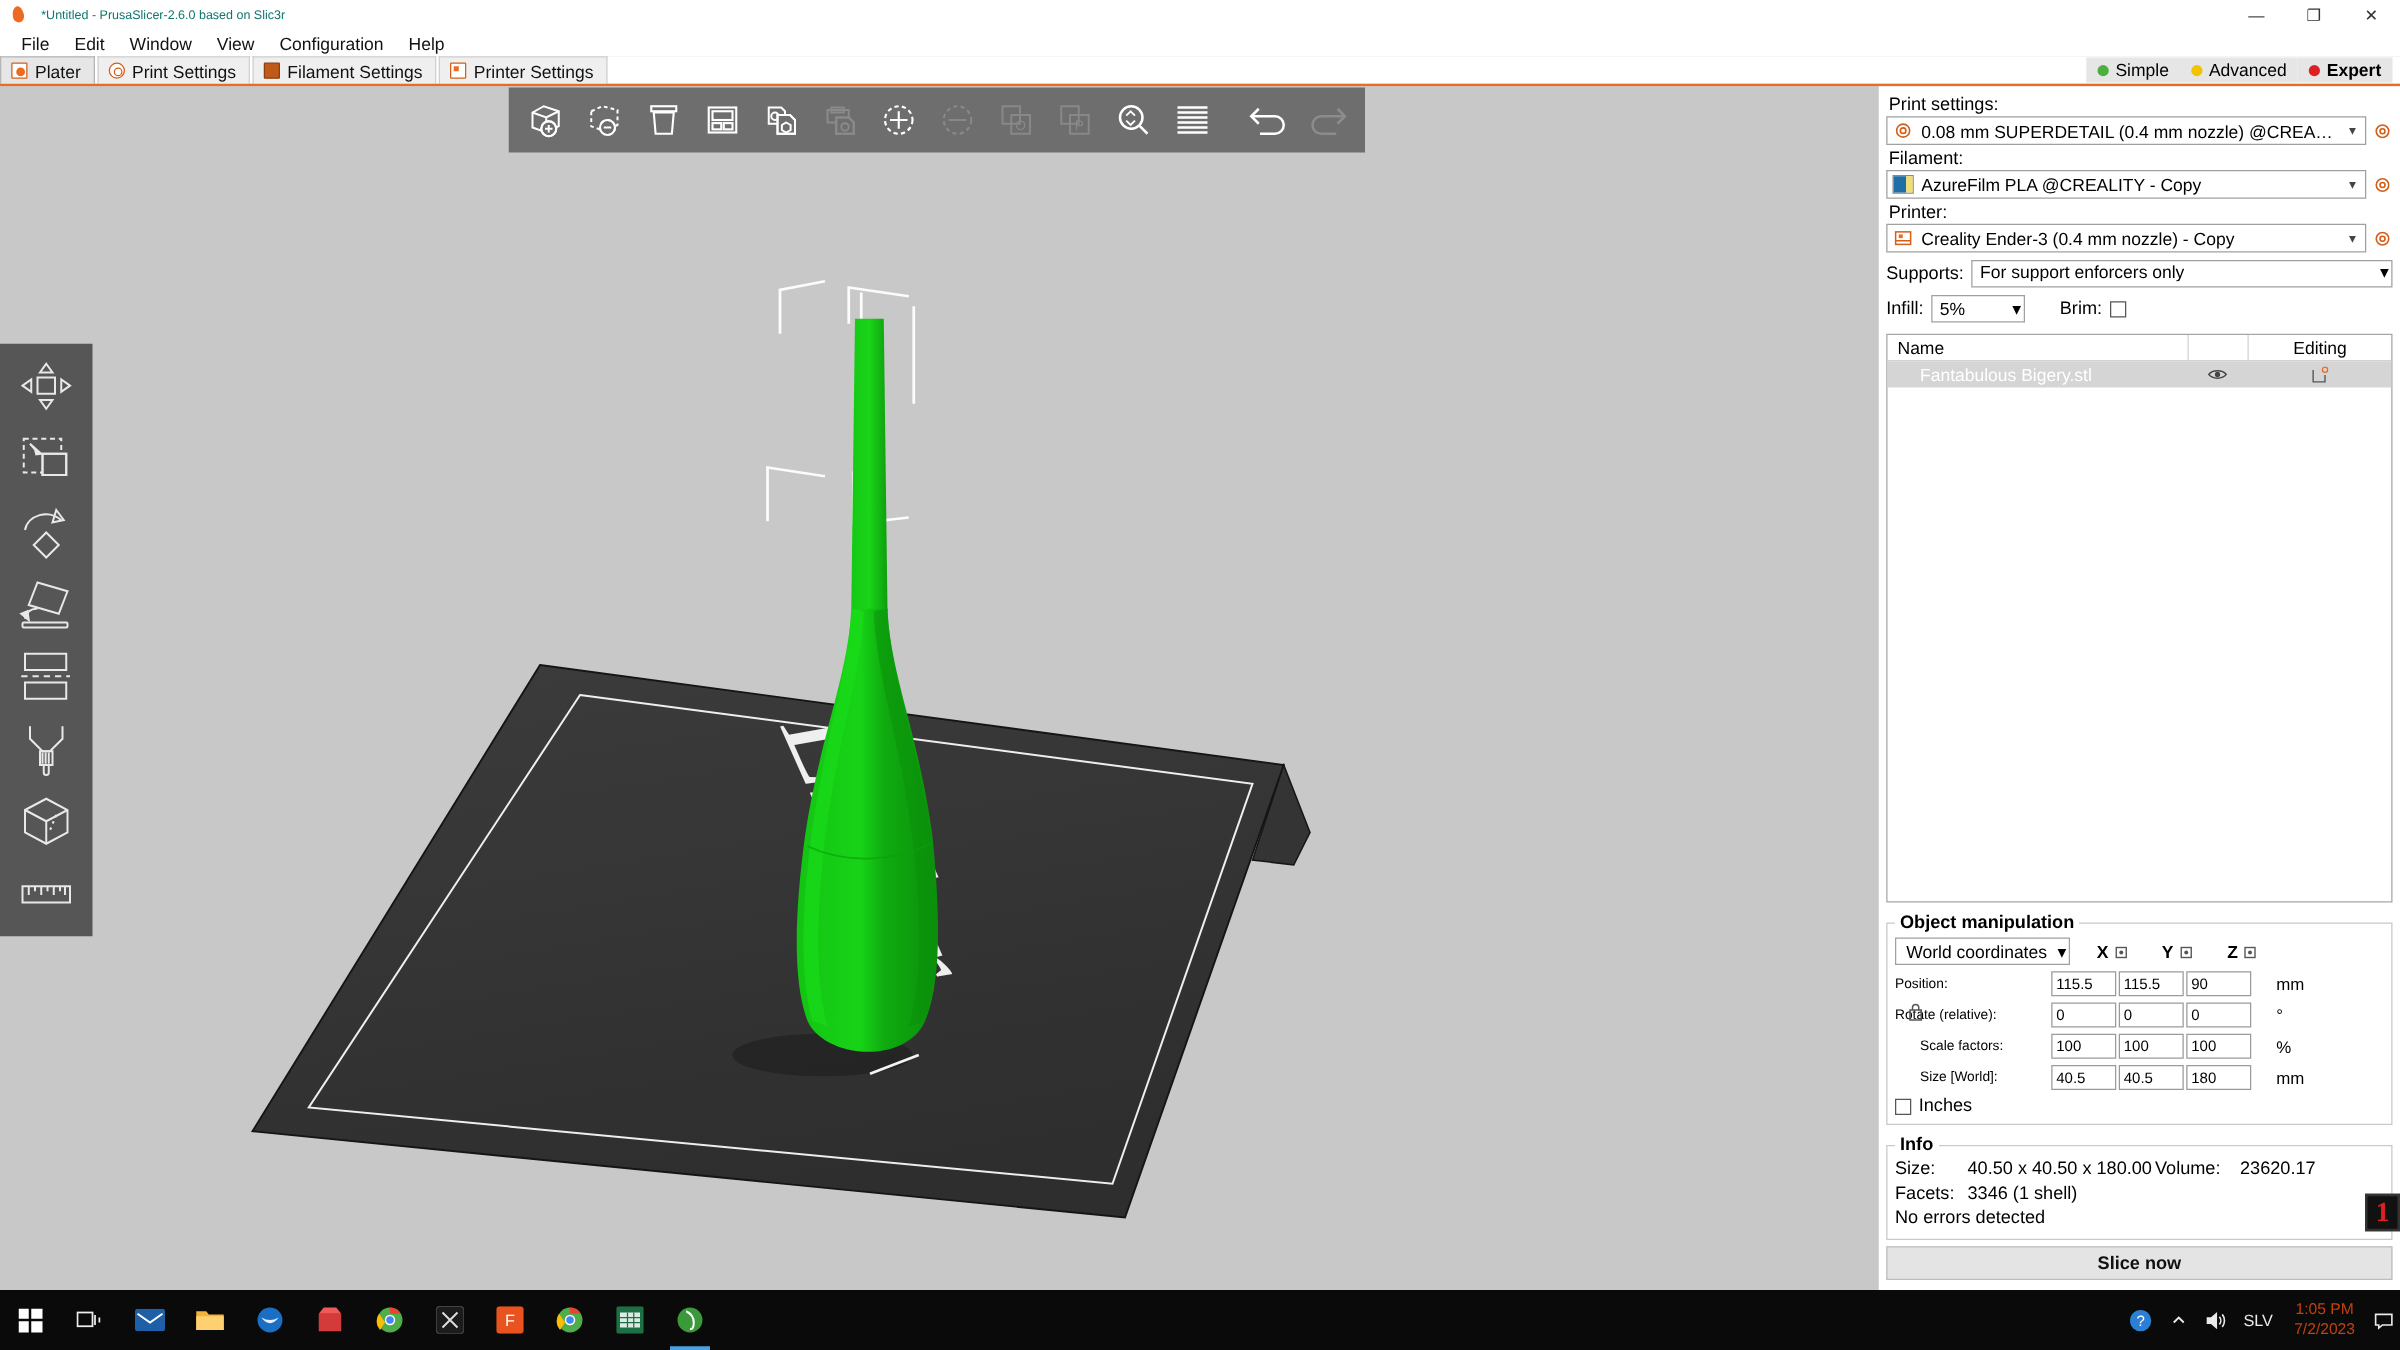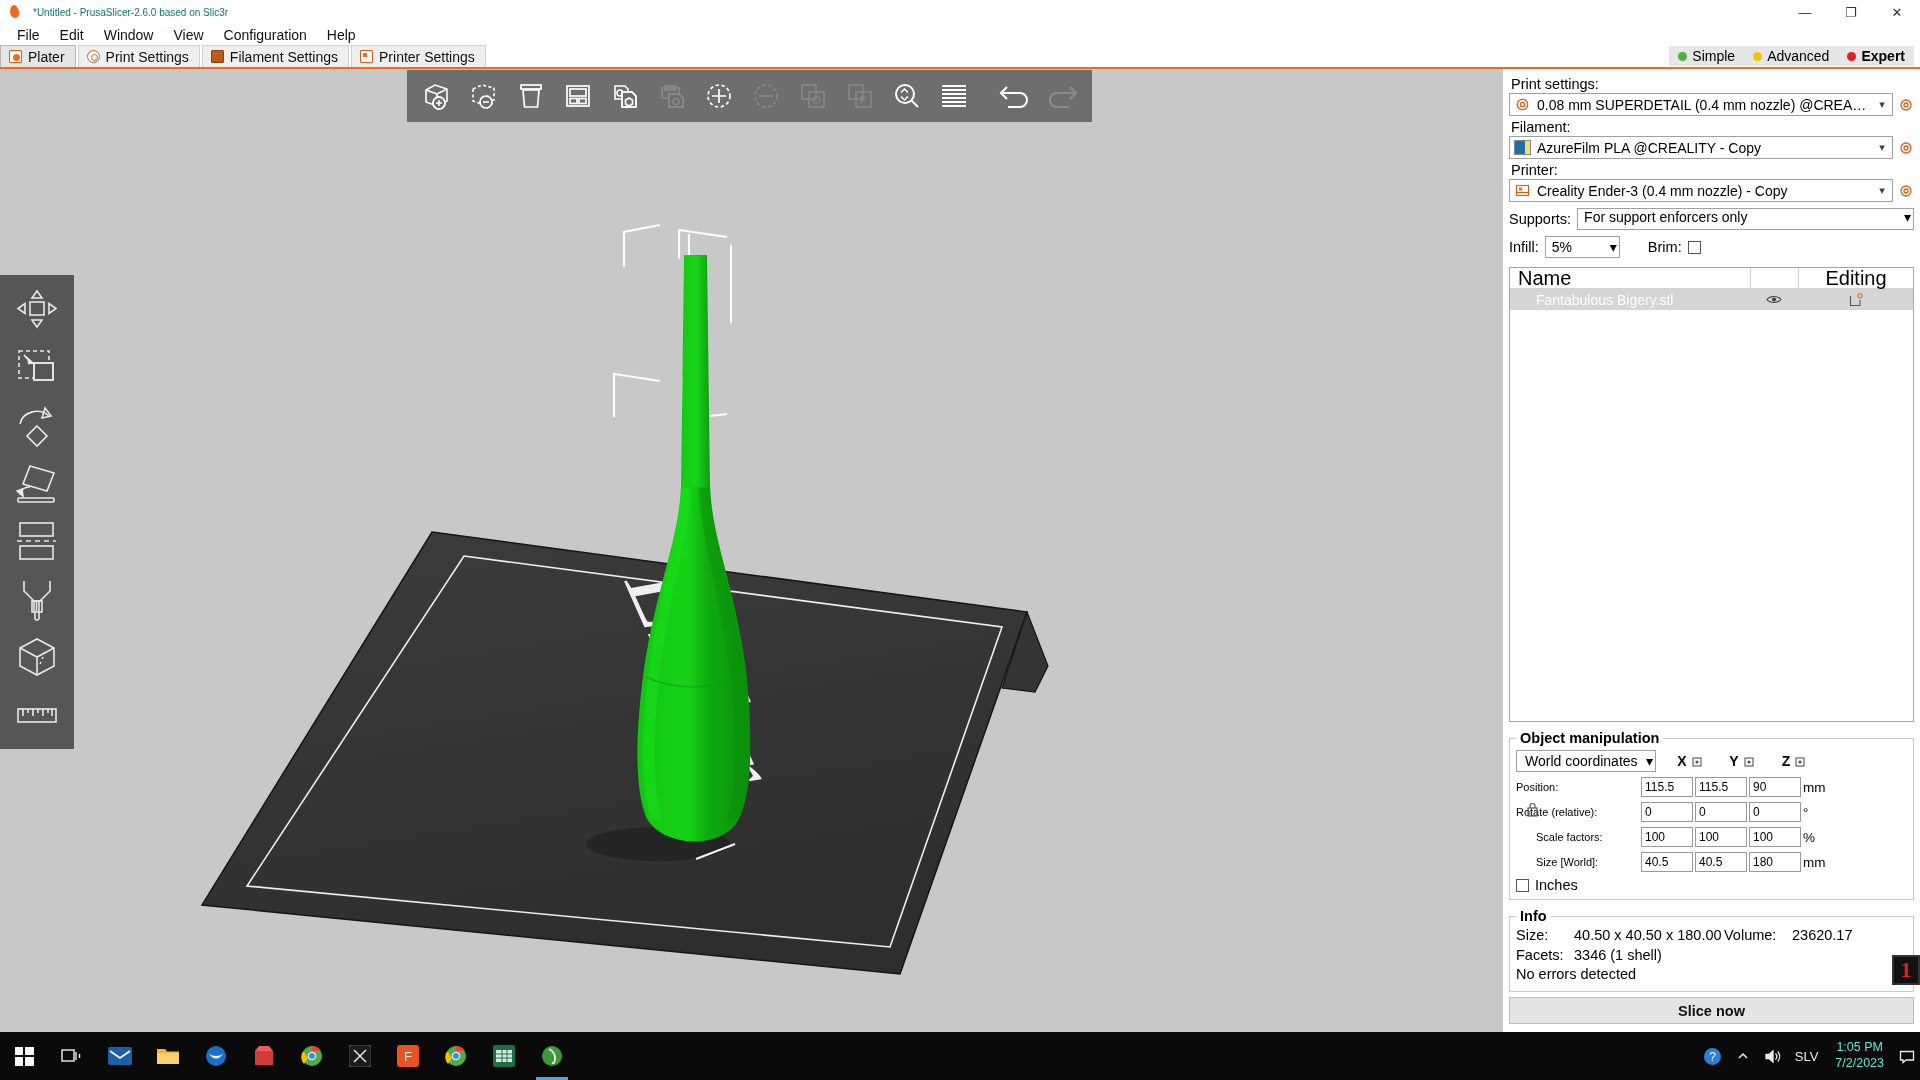--- a/index.html
+++ b/index.html
@@ -140,21 +140,21 @@
   }
   .sel-infill .ctext { flex:1; }
   .cbx { width:13px; height:13px; border:1px solid #555; background:#fff; flex:none; }
 
   
   .objlist {
     margin-top:9px; border:1px solid #a6a6a6; background:#fff;
     height:455px; display:flex; flex-direction:column;
   }
   .obj-head {
-    display:flex; height:21px; align-items:center; font-size:20px;
+    display:flex; height:21px; align-items:center; font-size:14px;
     border-bottom:1px solid #d2d2d2;
   }
   .obj-head .c1 { flex:1; padding-left:8px; }
   .obj-head .c2 { width:48px; text-align:center; border-left:1px solid #d2d2d2; height:21px; }
   .obj-head .c3 { width:115px; text-align:center; border-left:1px solid #d2d2d2; height:21px;
                   display:flex; align-items:center; justify-content:center;}
   .obj-row {
     display:flex; height:21px; align-items:center; font-size:14px;
     background:#d5d5d5; color:#fff;
   }
@@ -181,21 +181,21 @@
   .reset-ic { width:12px; height:12px; position:relative; }
 
   .om-row { display:flex; align-items:center; height:22px; margin-bottom:3px; }
   .om-row .rl { width:125px; font-size:11px; }
   .om-row .rl.ind { padding-left:20px; }
   .om-row input.fld {
     width:52px; height:20px; border:1px solid #9a9a9a; background:#fff;
     font-family:"Liberation Sans", sans-serif; font-size:12px; padding:0 3px;
     margin-right:2px; color:#000;
   }
-  .om-row .unit { margin-left:0; font-size:13.5px; }
+  .om-row .unit { margin-left:18px; font-size:13.5px; }
   .lock-ic { position:absolute; left:10px; }
   .om-body { position:relative; }
   .inches-row { display:flex; align-items:center; gap:6px; margin-top:4px; }
 
   
   .info-grid { font-size:14.5px; line-height:1.35; }
   .info-grid .r { display:flex; }
   .info-grid .k { width:58px; }
   .info-grid .v1 { width:150px; }
   .info-grid .k2 { width:68px; }
@@ -230,21 +230,21 @@
     color:#cfcfcf; font-size:14px;
   }
   .tb-app { width:48px; height:48px; display:flex; align-items:center; justify-content:center;
             position:relative; }
   .tb-app.active:after {
     content:""; position:absolute; bottom:0; left:8px; right:8px; height:3px; background:#4aa3e0;
   }
   .tray { margin-left:auto; display:flex; align-items:center; gap:0px; color:#fff; }
   .tray-item { padding:0 7px; height:48px; display:flex; align-items:center;
                font-size:13px; color:#eaeaea; }
-  .clock { text-align:center; line-height:1.25; font-size:12.5px; padding:0 10px; color:#5eead4; }
+  .clock { text-align:center; line-height:1.25; font-size:12.5px; padding:0 10px; color:#c2410c; }
   .notifbtn { width:26px; height:48px; display:flex; align-items:center; justify-content:center; }
 </style>
 </head>
 <body>
 
 <div class="app">
 
   <div class="titlebar">
     <div class="tb-icon">
         <div class="seed"></div>

